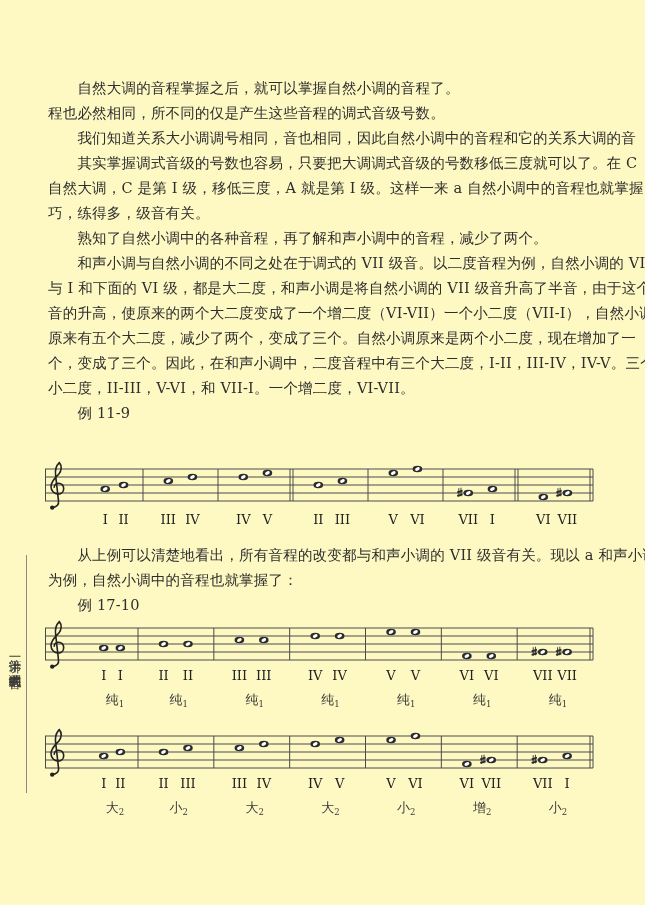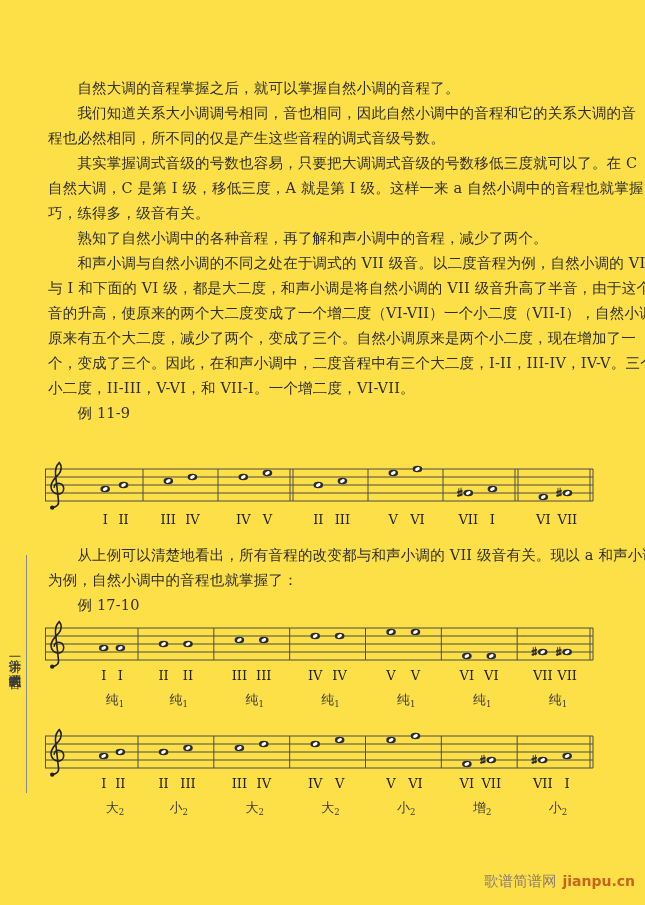--- a/index.html
+++ b/index.html
@@ -1,16 +1,16 @@
 <!DOCTYPE html>
 <html><head>
 <meta charset="utf-8">
 <style>
   html,body{margin:0;padding:0;background:#e8e8e8;}
-  #page{position:relative;width:645px;height:905px;background:#fde047;overflow:hidden;
+  #page{position:relative;width:645px;height:905px;background:#fef9c3;overflow:hidden;
         font-family:"DejaVu Serif","Liberation Serif",serif;color:#2e2e2e;}
   .textblock{position:absolute;left:48px;width:560px;}
   #blockA{top:76px;}
   #blockB{top:543px;}
   .tl{height:25px;line-height:25px;white-space:pre;font-size:14.5px;letter-spacing:0.2px;}
   .fig{position:absolute;}
   #fig1{left:38px;top:443px;}
   #fig2a{left:30px;top:608px;}
   #fig2b{left:30px;top:716px;}
   .sl{stroke:#4a4a4a;stroke-width:1;}
@@ -24,22 +24,22 @@
   .wm-url{color:#c9631f;font-family:"DejaVu Sans","Liberation Sans",sans-serif;
           font-weight:bold;margin-left:6px;font-size:14px;}
 </style>
 </head>
 <body>
 
 <div id="page">
 
   <div class="textblock" id="blockA">
       <div class="tl">　　自然大调的音程掌握之后，就可以掌握自然小调的音程了。</div>
+      <div class="tl">程也必然相同，所不同的仅是产生这些音程的调式音级号数。</div>
       <div class="tl">　　我们知道关系大小调调号相同，音也相同，因此自然小调中的音程和它的关系大调的音</div>
-      <div class="tl">程也必然相同，所不同的仅是产生这些音程的调式音级号数。</div>
       <div class="tl">　　其实掌握调式音级的号数也容易，只要把大调调式音级的号数移低三度就可以了。在 C</div>
       <div class="tl">自然大调，C 是第 I 级，移低三度，A 就是第 I 级。这样一来 a 自然小调中的音程也就掌握了。</div>
       <div class="tl">巧，练得多，级音有关。</div>
       <div class="tl">　　熟知了自然小调中的各种音程，再了解和声小调中的音程，减少了两个。</div>
       <div class="tl">　　和声小调与自然小调的不同之处在于调式的 VII 级音。以二度音程为例，自然小调的 VII 级</div>
       <div class="tl">与 I 和下面的 VI 级，都是大二度，和声小调是将自然小调的 VII 级音升高了半音，由于这个导</div>
       <div class="tl">音的升高，使原来的两个大二度变成了一个增二度（VI-VII）一个小二度（VII-I），自然小调</div>
       <div class="tl">原来有五个大二度，减少了两个，变成了三个。自然小调原来是两个小二度，现在增加了一</div>
       <div class="tl">个，变成了三个。因此，在和声小调中，二度音程中有三个大二度，I-II，III-IV，IV-V。三个</div>
       <div class="tl">小二度，II-III，V-VI，和 VII-I。一个增二度，VI-VII。</div>
@@ -361,17 +361,14 @@
       </g>
       <text x="537.14" y="72" class="num" text-anchor="middle">I</text>
       <text x="527.9283333333333" y="96" class="ivl" text-anchor="middle"><tspan>小</tspan><tspan dy="2.5" class="sub">2</tspan></text>
       <line x1="560" y1="20" x2="560" y2="52" class="sl"></line>
       <line x1="563" y1="20" x2="563" y2="52" class="sl"></line>
     </svg>
 
   <div class="side-rule"></div>
   <div class="side-text">第十一讲　调式中的音程</div>
 
-  <div class="watermark">
-    <span>歌谱简谱网</span><span class="wm-url">jianpu.cn</span>
-  </div>
 
 </div>
 
 </body></html>

